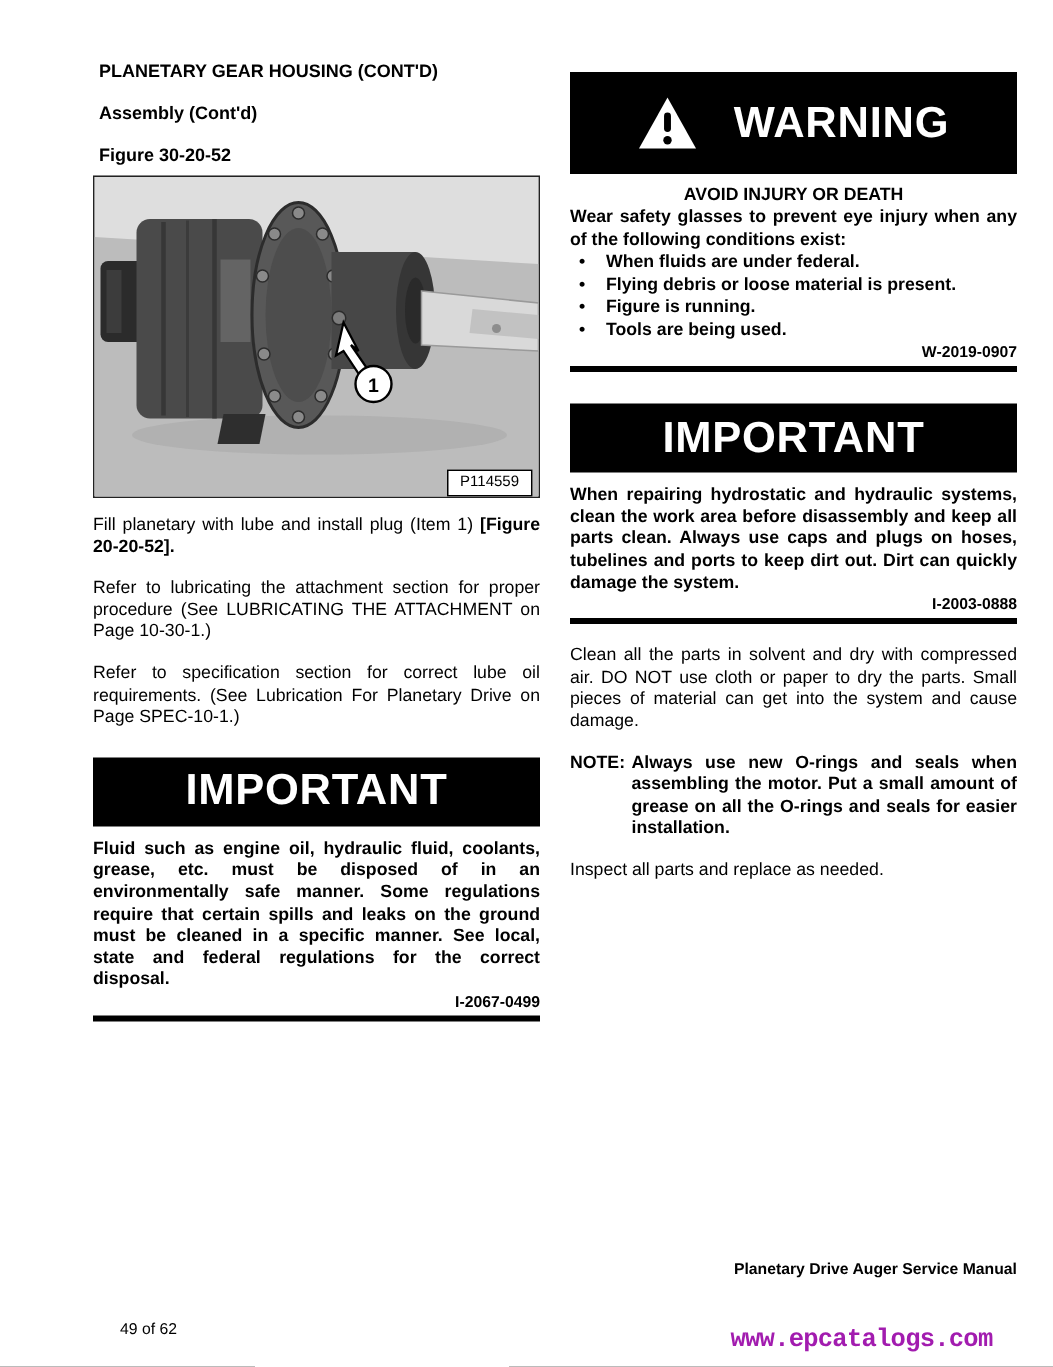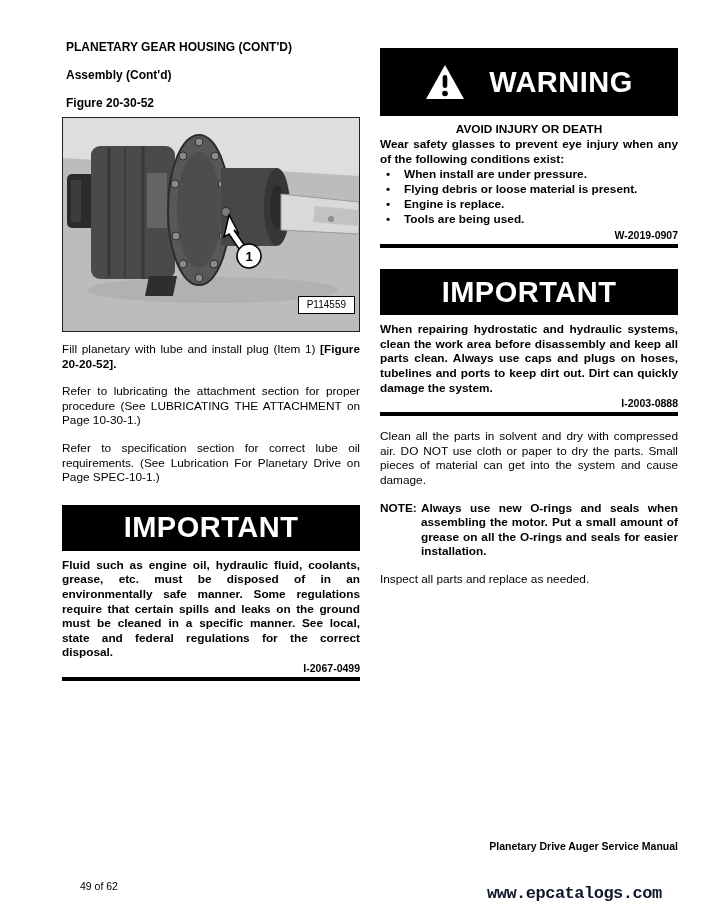--- a/index.html
+++ b/index.html
@@ -14,21 +14,21 @@
 
   .h-bold{font-size:12px; font-weight:bold; line-height:15px; margin:4px;}
   .sub{margin-top:13px;}
   .figcap{margin-top:13px;}
 
   .figure-box{
     position:relative; margin-top:6px; width:296px; height:213px;
     border:1px solid #222; background:#dedede;
   }
   .photo-id{
-    position:absolute; right:4px; bottom:17px; background:#fff;
+    position:absolute; right:4px; bottom:0; background:#fff;
     border:1px solid #000; font-size:10px; padding:2px 8px; line-height:12px;
   }
 
   p.body{
     font-size:11.8px; line-height:14.6px; margin:13px 0 0 0;
     text-align:justify;
   }
   p.first{margin-top:10px;}
   .b{font-weight:bold;}
 
@@ -71,32 +71,32 @@
   .footer-section{
     position:absolute; left:0; right:0; top:924px; text-align:center;
     font-size:11px; font-weight:bold;
   }
   .footer-title{
     position:absolute; right:24px; top:840px; font-size:10.5px; font-weight:bold;
   }
   .watermark{
     position:absolute; left:487px; top:884px;
     font-family:"Liberation Mono", monospace; font-weight:bold;
-    font-size:17px; letter-spacing:-0.5px; color:#0f172a;
+    font-size:17px; letter-spacing:-0.5px; color:#a21caf;
   }
 </style>
 </head>
 <body>
 
 <div class="page">
 
   <div class="col col-left">
     <div class="h-bold">PLANETARY GEAR HOUSING (CONT'D)</div>
     <div class="h-bold sub">Assembly (Cont'd)</div>
-    <div class="h-bold figcap">Figure 20-30-52</div>
+    <div class="h-bold figcap">Figure 30-20-52</div>
 
     <div class="figure-box">
       <svg width="296" height="213" viewBox="0 0 296 213">
 
         <rect x="0" y="0" width="296" height="213" fill="#dedede"></rect>
         <polygon points="0,40 296,58 296,213 0,213" fill="#bcbcbc"></polygon>
         <ellipse cx="150" cy="172" rx="125" ry="13" fill="#a6a6a6" opacity="0.5"></ellipse>
 
         <rect x="4" y="56" width="30" height="54" rx="5" fill="#2b2b2b"></rect>
         <rect x="8" y="62" width="10" height="42" fill="#3c3c3c"></rect>
@@ -165,23 +165,23 @@
         <circle cx="20" cy="29.5" r="2.8" fill="#000000"></circle>
       </svg>
       <span class="banner-text">WARNING</span>
     </div>
 
     <div class="warn-sub">AVOID INJURY OR DEATH</div>
 
     <p class="body b" style="margin-top:1px;">Wear safety glasses to prevent eye injury when any of the following conditions exist:</p>
 
     <ul class="bullets">
-      <li>When install are under pressure.</li>
+      <li>When fluids are under federal.</li>
       <li>Flying debris or loose material is present.</li>
-      <li>Engine is replace.</li>
+      <li>Figure is running.</li>
       <li>Tools are being used.</li>
     </ul>
 
     <div class="code">W-2019-0907</div>
     <div class="rule"></div>
 
     <div class="banner" style="margin-top:21px;">
       <span class="banner-text">IMPORTANT</span>
     </div>
 

